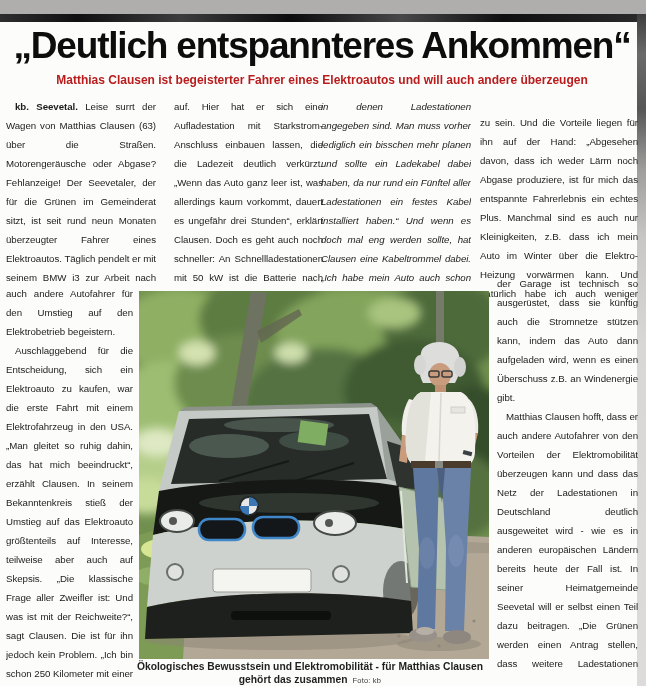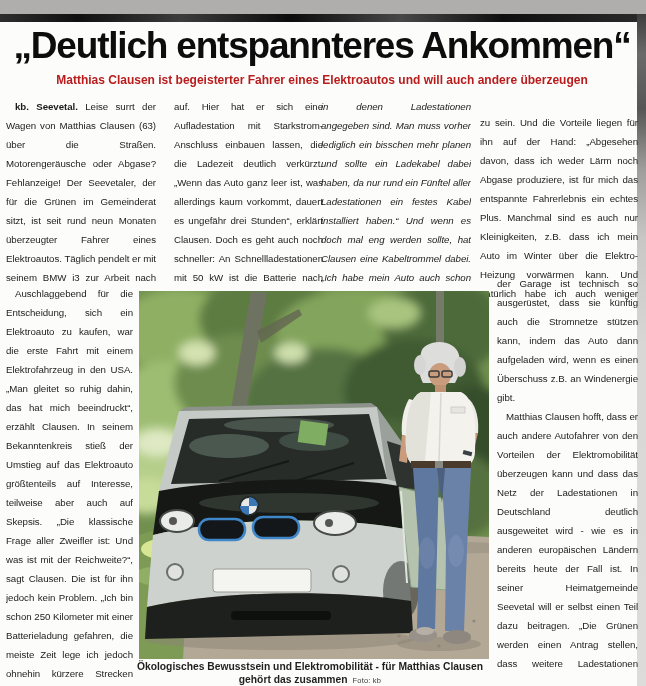--- a/index.html
+++ b/index.html
@@ -50,20 +50,21 @@
   <div class="scan-bottom"></div>
 
   <div class="headline">„Deutlich entspannteres Ankommen“</div>
   <div class="subheadline">Matthias Clausen ist begeisterter Fahrer eines Elektroautos und will auch andere überzeugen</div>
 
   <div id="col1a" class="col">
     <p class="indent"><b class="lead-in">kb. Seevetal.</b> <span>Leise surrt der Wagen von Matthias Clausen (63) über die Straßen. Motorengeräusche oder Abgase? Fehlanzeige! Der Seevetaler, der für die Grünen im Gemeinderat sitzt, ist seit rund neun Monaten überzeugter Fahrer eines Elektroautos. Täglich pendelt er mit seinem BMW i3 zur Arbeit nach Hamburg, aber auch Kurzreisen haben er und seine Ehefrau bereits mit dem Wagen unternommen. „Das Fahren macht einfach Spaß und man kommt deutlich entspannter am Ziel an“, freut sich Clausen. Er will</span></p>
   </div>
 
   <div id="col1b" class="col">
+    <p>auch andere Autofahrer für den Umstieg auf den Elektrobetrieb begeistern.</p>
     <p class="indent">Auschlaggebend für die Entscheidung, sich ein Elektroauto zu kaufen, war die erste Fahrt mit einem Elektrofahrzeug in den USA. „Man gleitet so ruhig dahin, das hat mich beeindruckt“, erzählt Clausen. In seinem Bekanntenkreis stieß der Umstieg auf das Elektroauto größtenteils auf Interesse, teilweise aber auch auf Skepsis. „Die klassische Frage aller Zweifler ist: Und was ist mit der Reichweite?“, sagt Clausen. Die ist für ihn jedoch kein Problem. „Ich bin schon 250 Kilometer mit einer Batterieladung gefahren, die meiste Zeit lege ich jedoch ohnehin kürzere Strecken zurück“, berichtet Clausen. Sein Auto lädt er meist in der eigenen Garage</p>
   </div>
 
   <div id="col2" class="col">
     <p>auf. Hier hat er sich eine Aufladestation mit Starkstrom-Anschluss einbauen lassen, die die Ladezeit deutlich verkürzt. „Wenn das Auto ganz leer ist, was allerdings kaum vorkommt, dauert es ungefähr drei Stunden“, erklärt Clausen. Doch es geht auch noch schneller: An Schnellladestationen mit 50 kW ist die Batterie nach einer halben Stunde voll. „Leider sind diese Stationen bisher eher die Ausnahme“, so Matthias Clausen. Dennoch sind auch längere Fahrten für ihn kein Problem: „Es gibt Kartensysteme wie 'Charge Map',</p>
   </div>
 
   <div id="col3" class="col">
     <p>in denen Ladestationen angegeben sind. Man muss vorher lediglich ein bisschen mehr planen und sollte ein Ladekabel dabei haben, da nur rund ein Fünftel aller Ladestationen ein festes Kabel installiert haben.“ Und wenn es doch mal eng werden sollte, hat Clausen eine Kabeltrommel dabei. „Ich habe mein Auto auch schon mal über den Hausstrom von Freunden geladen. Das dauert zwar etwas länger, aber funktioniert“, erzählt er.</p>
   </div>

